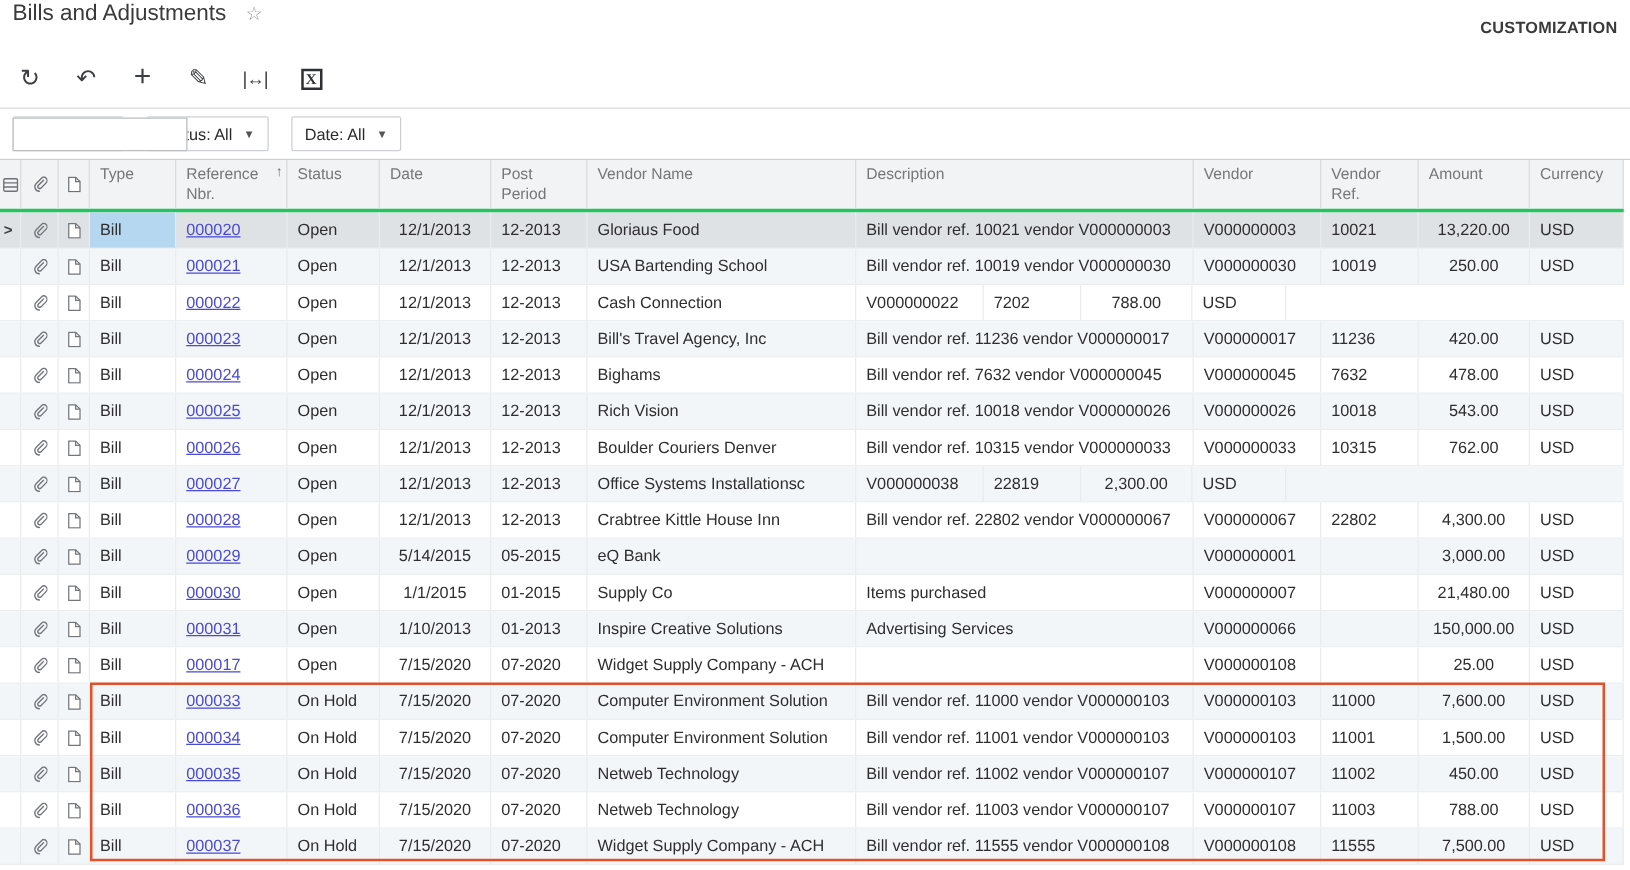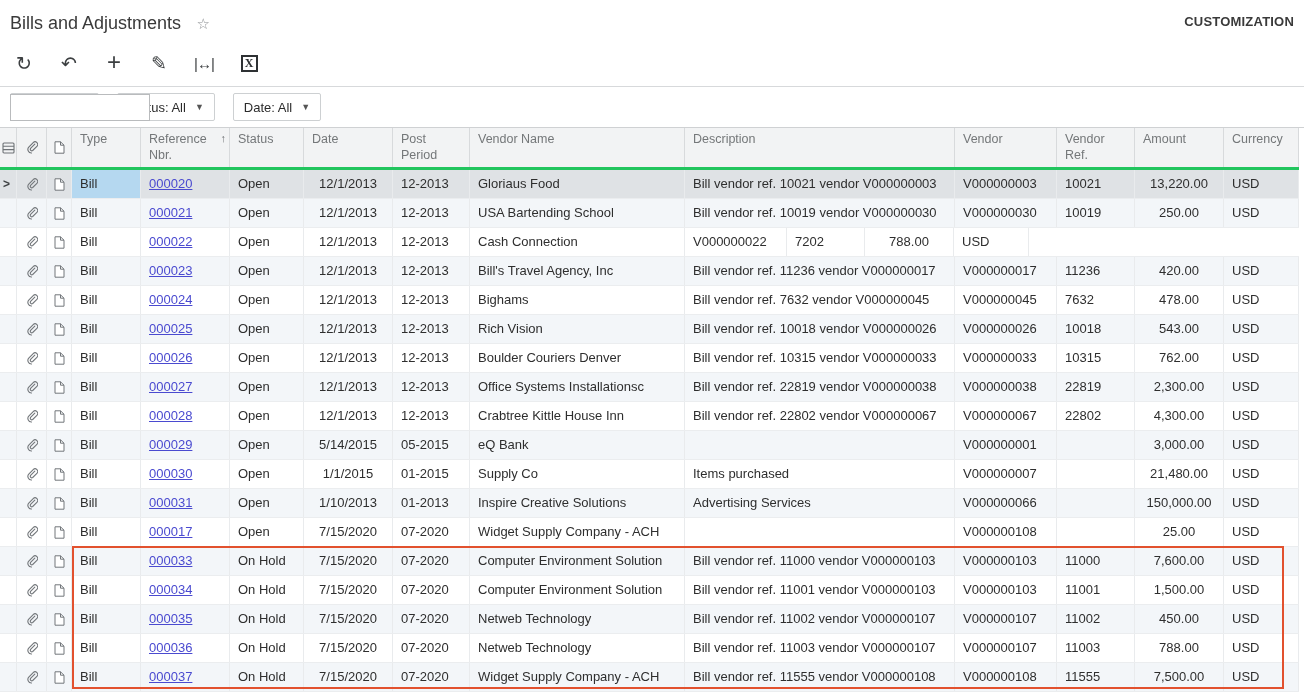--- a/index.html
+++ b/index.html
@@ -6,21 +6,21 @@
     --link:#4a4ad0; --highlight:#e2512e; --selected-row:#dfe2e5;
     --selected-cell:#b5d8f0; --stripe:#f3f6f9; --header-text:#747779;
   }
   *{box-sizing:border-box}
   html,body{margin:0;padding:0}
   body{
     width:1304px;height:696px;overflow:hidden;background:#fff;position:relative;
     font-family:"Liberation Sans","DejaVu Sans",sans-serif;color:#2e2e2e;
   }
   
-  .titlebar{height:40px;position:relative;padding:13px 0 0 10px}
+  .titlebar{height:40px;position:relative;padding:0 0 0 10px}
   .title{font-size:18px;color:#3a3a3a;display:inline-block;vertical-align:middle}
   .star{color:#8f9295;font-size:15px;margin-left:11px;vertical-align:middle}
   .customization{position:absolute;right:10px;top:14px;font-size:13px;font-weight:700;color:#3a3a3a;letter-spacing:.2px;cursor:pointer}
   
   .toolbar{height:46px;display:flex;align-items:center;padding-left:14px;gap:25px}
   .tbtn{min-width:20px;height:22px;display:flex;align-items:center;justify-content:center;color:#3c3f41;cursor:pointer;font-size:19px;line-height:1}
   .tbtn.plus{font-size:24px;font-weight:300;margin-top:-3px}
   .tbtn.fit{font-size:15px;letter-spacing:-1px}
   .xlbox{width:17px;height:17px;border:2px solid #2e3133;display:flex;align-items:center;justify-content:center;
          font-family:"Liberation Serif","DejaVu Serif",serif;font-weight:700;font-size:12px;color:#2e3133}
@@ -329,21 +329,20 @@
             <path d="M1 .8h5.5L10 4.2v8H1z" fill="#fff" stroke="#73777b" stroke-width="1"></path>
             <path d="M6.5.8v3.4H10" fill="none" stroke="#73777b" stroke-width="1"></path>
           </svg>
   </div>
         <div class="cell c-type">Bill</div>
         <div class="cell c-ref"><a class="reflink">000027</a></div>
         <div class="cell c-status">Open</div>
         <div class="cell c-date right">12/1/2013</div>
         <div class="cell c-period">12-2013</div>
         <div class="cell c-vname">Office Systems Installationsc</div>
-        <div class="cell c-desc">Bill vendor ref. 22819 vendor V000000038</div>
         <div class="cell c-vendor">V000000038</div>
         <div class="cell c-vref">22819</div>
         <div class="cell c-amount right">2,300.00</div>
         <div class="cell c-cur">USD</div>
       </div>
       <div class="grow">
         <div class="cell c-sel" style="padding: 0px;"></div>
         <div class="cell center c-clip">
     <svg width="12" height="13" viewBox="0 0 12 13" fill="none" stroke="#73777b" stroke-width="1.1" stroke-linecap="round">
             <path d="M8.8 3.2 4.6 7.4a1.5 1.5 0 0 0 2.1 2.1l4.2-4.2a2.6 2.6 0 0 0-3.7-3.7L3 5.8a3.6 3.6 0 0 0 2.5 6.2"></path>

